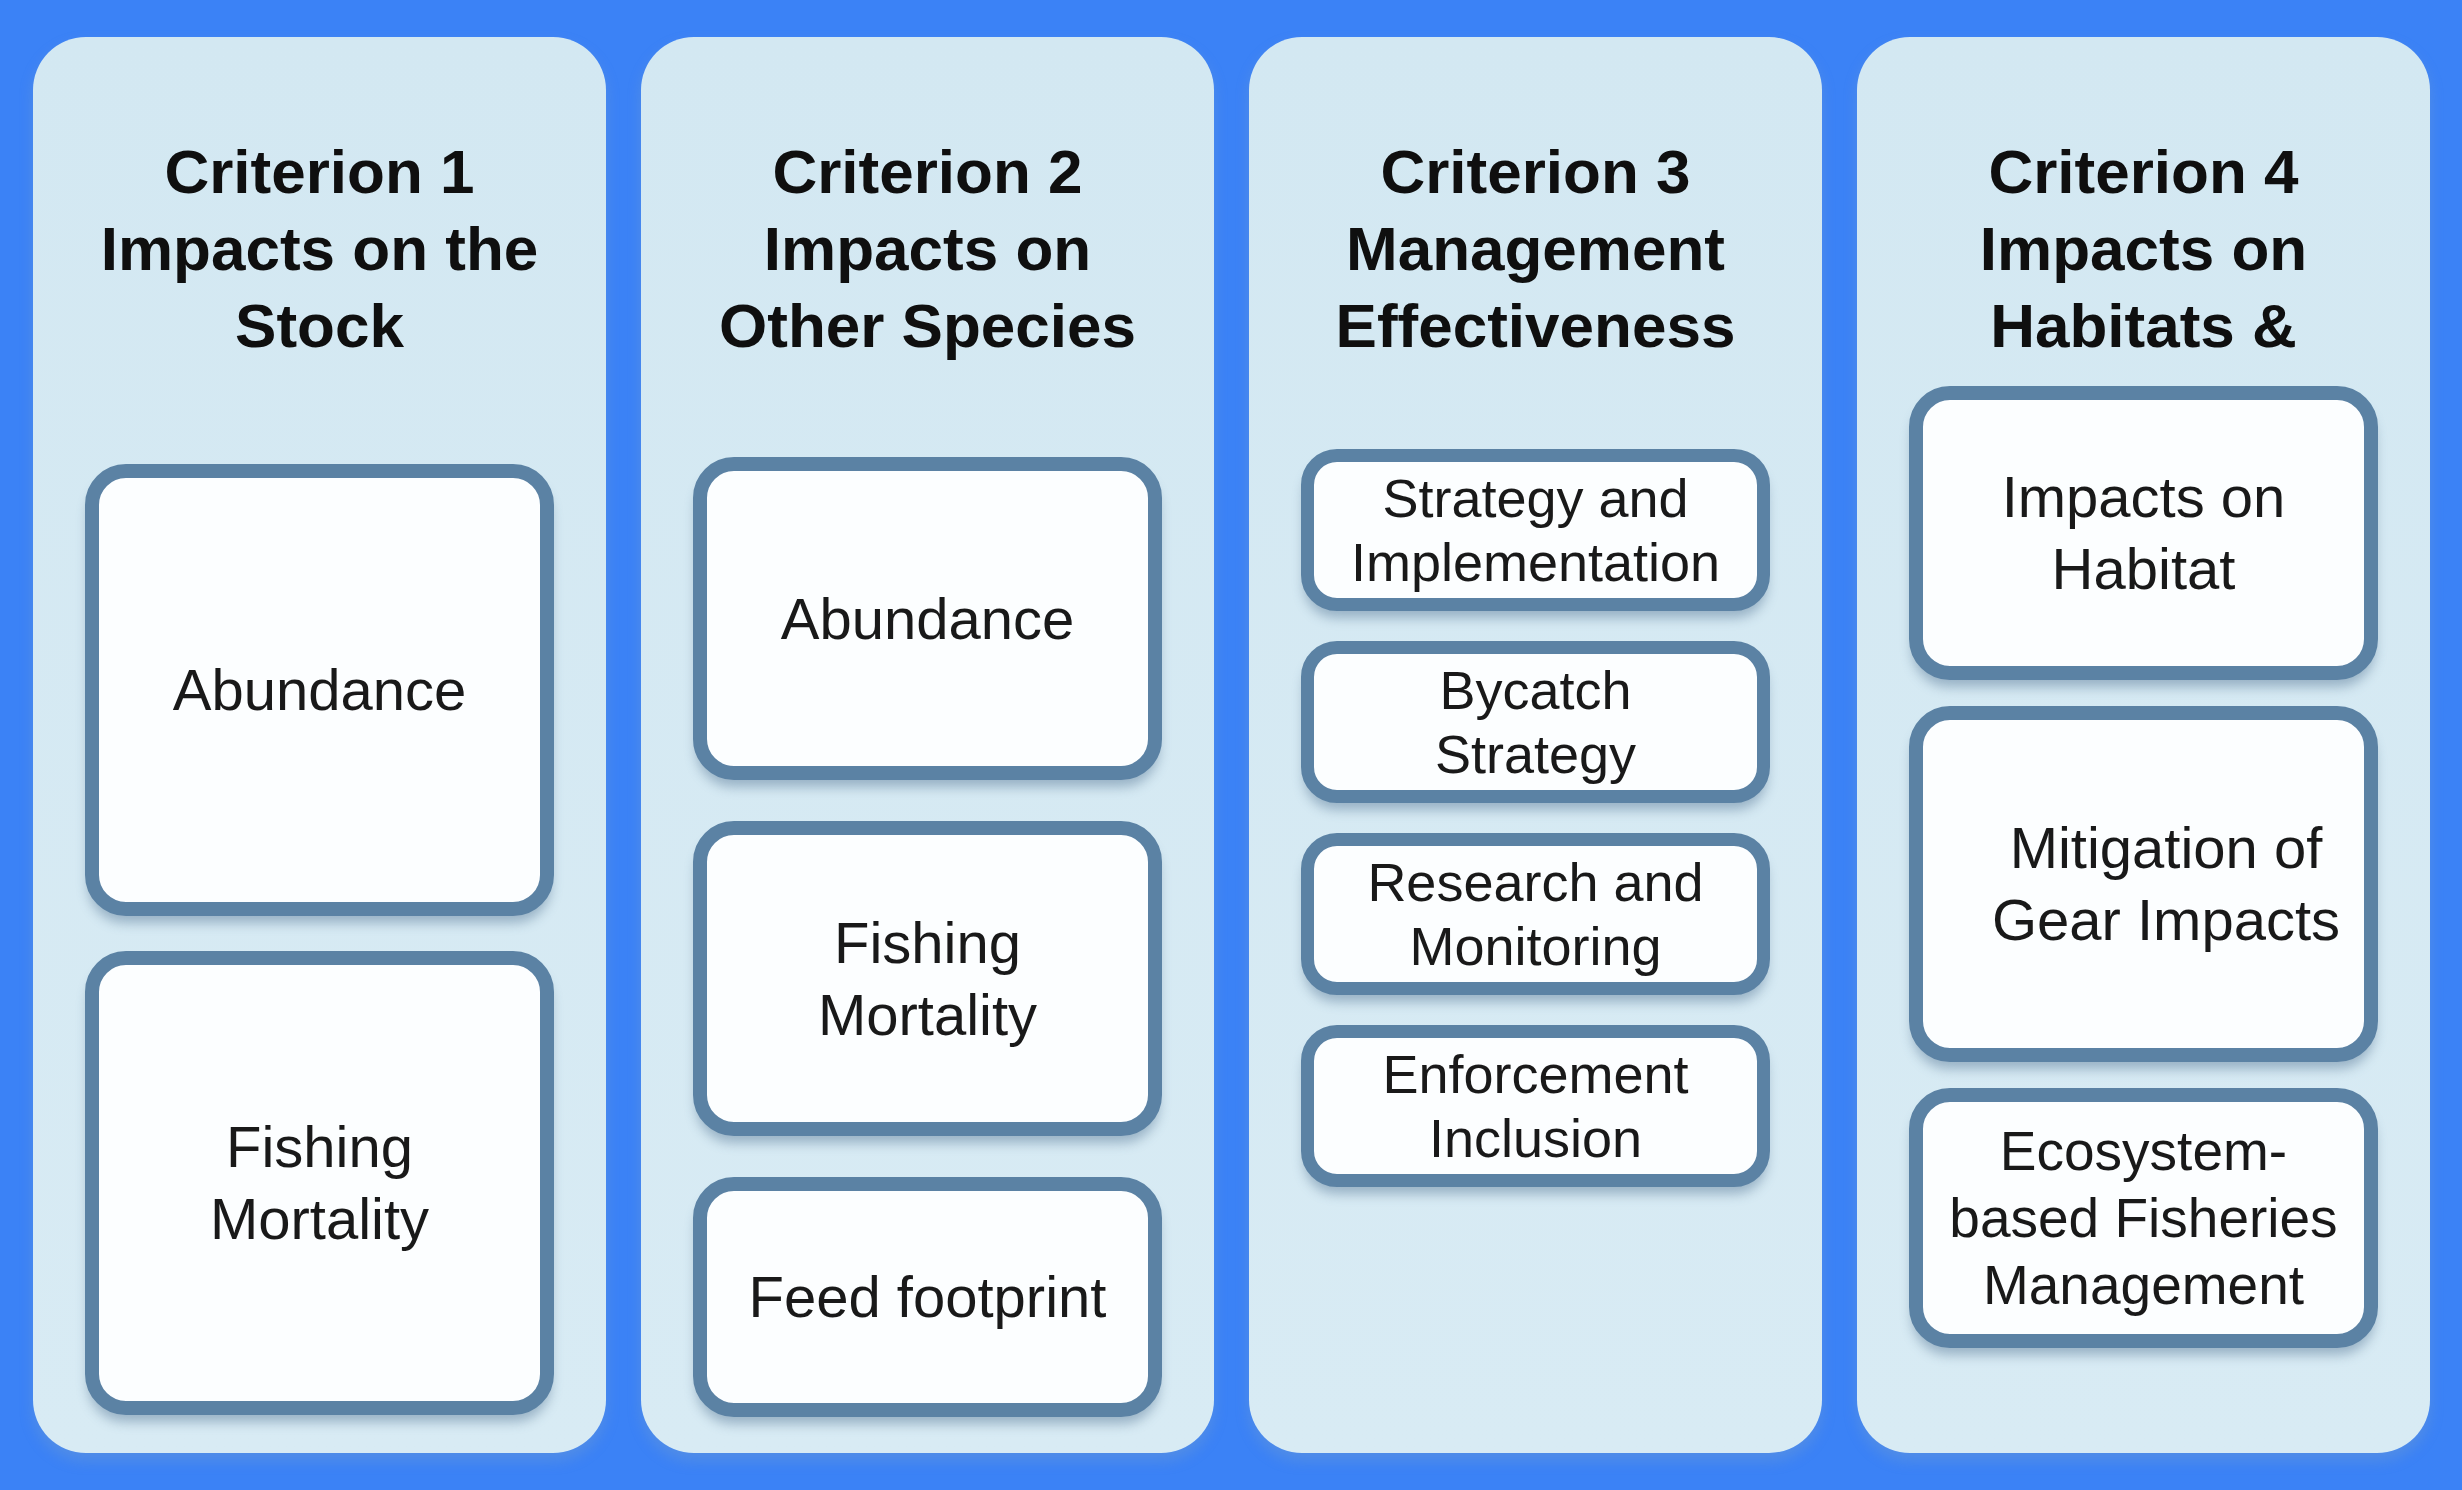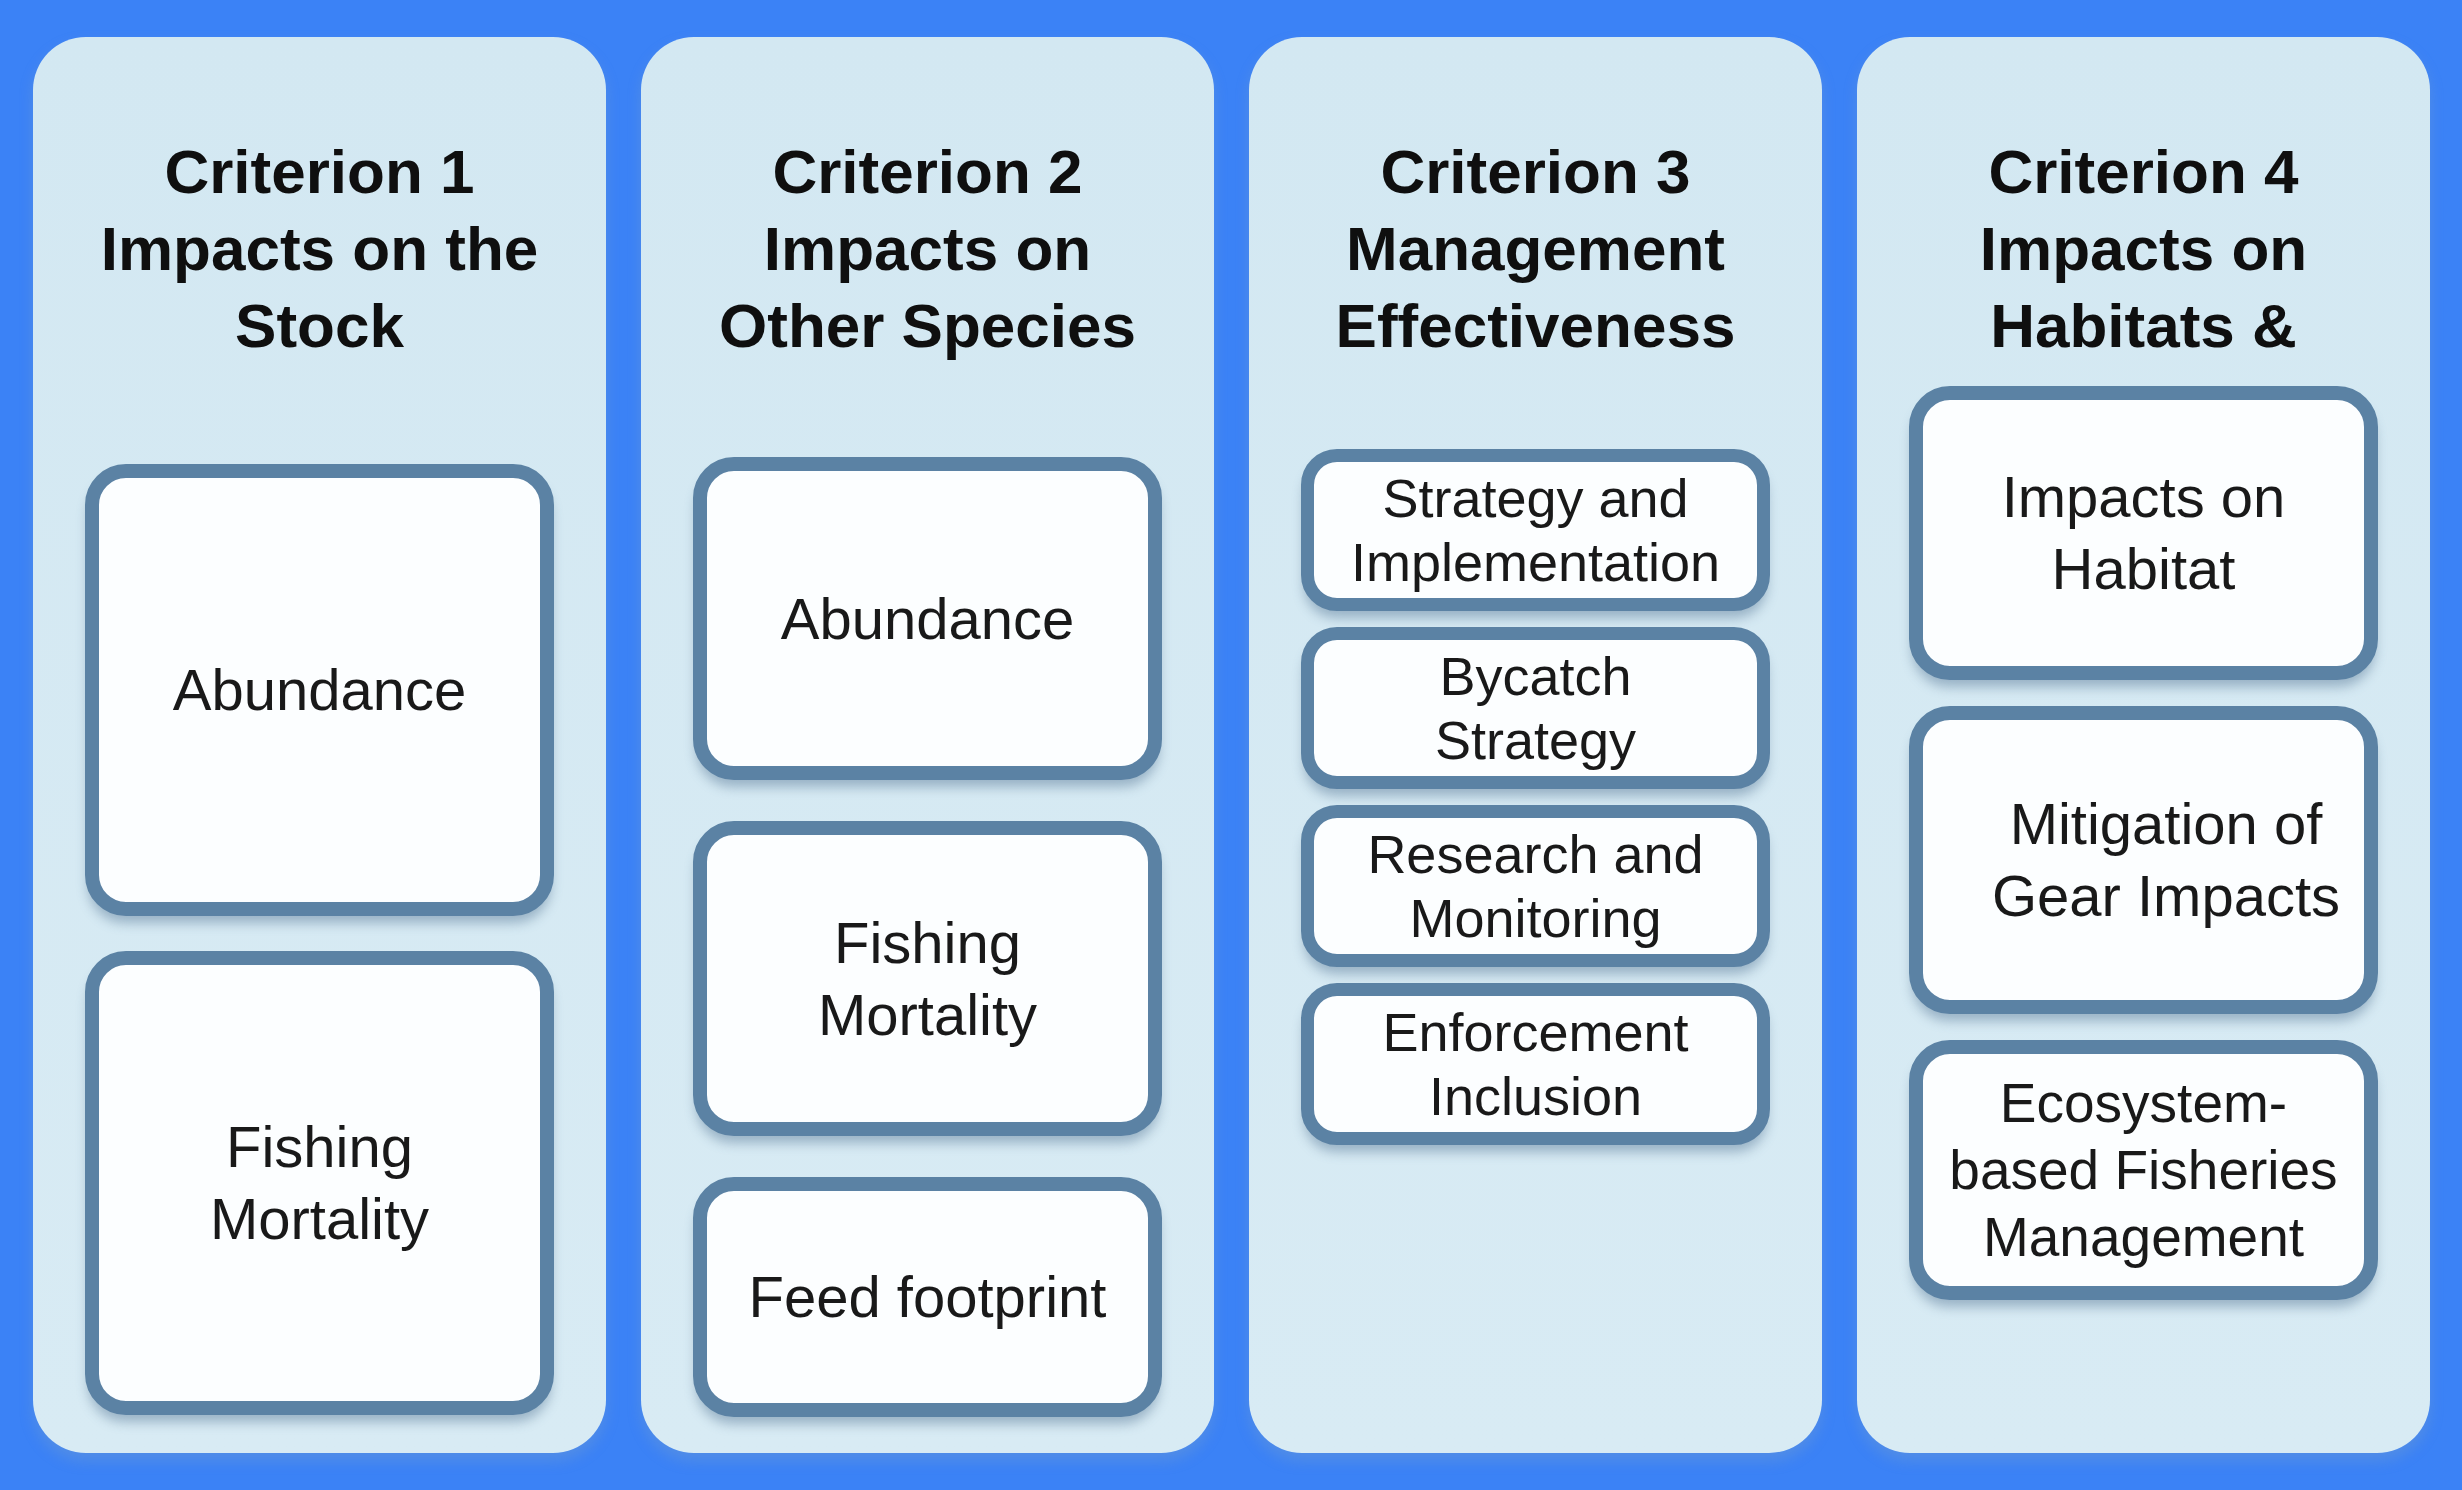--- a/index.html
+++ b/index.html
@@ -63,33 +63,33 @@
   .panel-1 .box:nth-child(1) { height: 452px; }
   .panel-1 .box:nth-child(2) { height: 464px; }
 
   
   .panel-2 .boxes { margin-top: 93px; gap: 41px; }
   .panel-2 .box:nth-child(1) { height: 323px; }
   .panel-2 .box:nth-child(2) { height: 315px; }
   .panel-2 .box:nth-child(3) { height: 240px; }
 
   
-  .panel-3 .boxes { margin-top: 85px; gap: 16px; }
+  .panel-3 .boxes { margin-top: 85px; gap: 30px; }
   .panel-3 .box {
     height: 162px;
     font-size: 54px;
     line-height: 64px;
     border-radius: 36px;
     border-width: 13px;
   }
 
   
   .panel-4 .boxes { margin-top: 22.4px; gap: 26px; }
   .panel-4 .box:nth-child(1) { height: 294px; }
-  .panel-4 .box:nth-child(2) { height: 308px; padding-left: 45px; }
+  .panel-4 .box:nth-child(2) { height: 356px; padding-left: 45px; }
   .panel-4 .box:nth-child(3) { height: 260px; font-size: 55px; line-height: 67px; }
 </style>
 </head>
 <body>
 
 <div class="diagram">
 
   <section class="panel panel-1">
     <h2 class="title">
       <span class="tline">Criterion 1</span>

